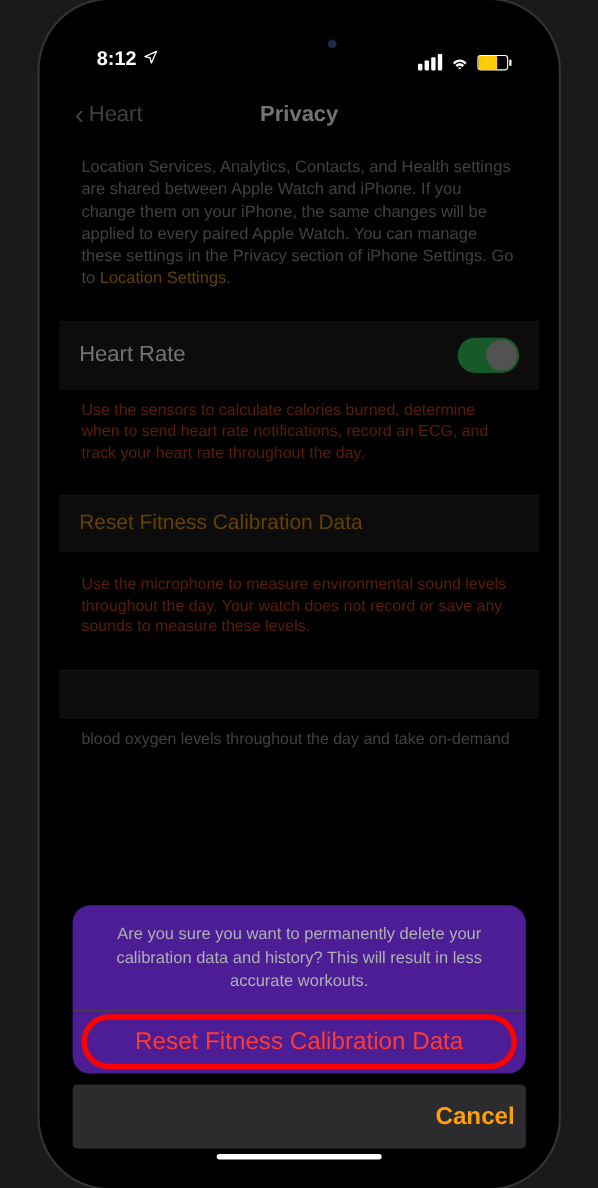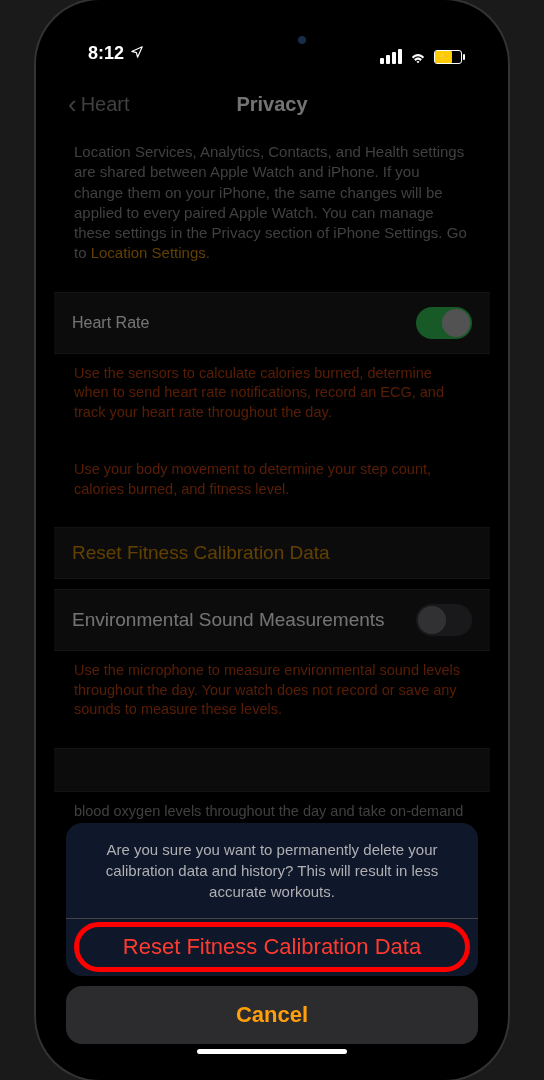--- a/index.html
+++ b/index.html
@@ -107,21 +107,21 @@
   .intro .link { color:#d98e00; }
 
   .section { margin-top:10px; }
   .row {
     background:#1c1c1e;
     padding: 14px 18px;
     display:flex; align-items:center; justify-content:space-between;
     border-top:0.5px solid #2a2a2c;
     border-bottom:0.5px solid #2a2a2c;
   }
-  .row-label { color:#fff; font-size:16px; }
+  .row-label { color:#fff; font-size:20px; }
   .row-action .row-label { color:#d98e00; font-size:19px; }
   .footer-text {
     color:#c2410c; font-size:14.5px; line-height:1.35;
     padding: 10px 20px 18px 20px;
   }
 
   
   .toggle {
     width:56px; height:32px; border-radius:16px; position:relative;
   }
@@ -133,35 +133,35 @@
   }
   .toggle.on .knob { right:2px; }
   .toggle.off .knob { left:2px; background:#6e6e72; }
 
   
   .action-sheet {
     position:absolute; left:12px; right:12px; bottom:18px;
     z-index:60;
   }
   .sheet-group {
-    background:#0f172a; border-radius:16px; overflow:hidden;
+    background:#4c1d95; border-radius:16px; overflow:hidden;
     margin-bottom:10px;
   }
   .sheet-message {
     color:#b0b0b3; font-size:15px; text-align:center;
     padding:16px 24px; line-height:1.4;
   }
   .sheet-divider { height:0.5px; background:#444; }
   .sheet-button {
     text-align:center; padding:16px 10px; font-size:22px;
     position:relative;
   }
   .sheet-button.destructive { color:#ff3b30; }
   .sheet-cancel {
-    background:#2c2c2e; border-radius:16px; text-align:center;
+    background:#2c2c2e; border-radius:4px; text-align:right;
     padding:16px 10px; font-size:22px; color:#ff9f0a; font-weight:600;
   }
   .highlight-ring {
     position:absolute; inset:4px 8px;
     border:5px solid #ff0000; border-radius:30px;
     pointer-events:none;
   }
 
   .home-indicator {
     position:absolute; bottom:8px; left:50%; transform:translateX(-50%);
@@ -224,36 +224,29 @@
         <div class="row">
           <span class="row-label">Heart Rate</span>
           <span class="toggle on">
               <span class="knob"></span>
             </span>
         </div>
         <div class="footer-text">Use the sensors to calculate calories burned, determine when to send heart rate notifications, record an ECG, and track your heart rate throughout the day.</div>
       </div>
 
       <div class="section">
-        <div class="footer-text">Use your body movement to determine your step count, calories burned, and fitness level.</div>
       </div>
 
       <div class="section">
         <div class="row row-action">
           <span class="row-label">Reset Fitness Calibration Data</span>
         </div>
       </div>
 
       <div class="section">
-        <div class="row">
-          <span class="row-label" style="font-size:19px">Environmental Sound Measurements</span>
-          <span class="toggle off">
-              <span class="knob"></span>
-            </span>
-        </div>
         <div class="footer-text">Use the microphone to measure environmental sound levels throughout the day. Your watch does not record or save any sounds to measure these levels.</div>
       </div>
 
       <div class="section">
         <div class="row" style="height:44px"></div>
         <div class="peek-text">blood oxygen levels throughout the day and take on-demand</div>
       </div>
     </div>
 
     <div class="dimmer"></div>

